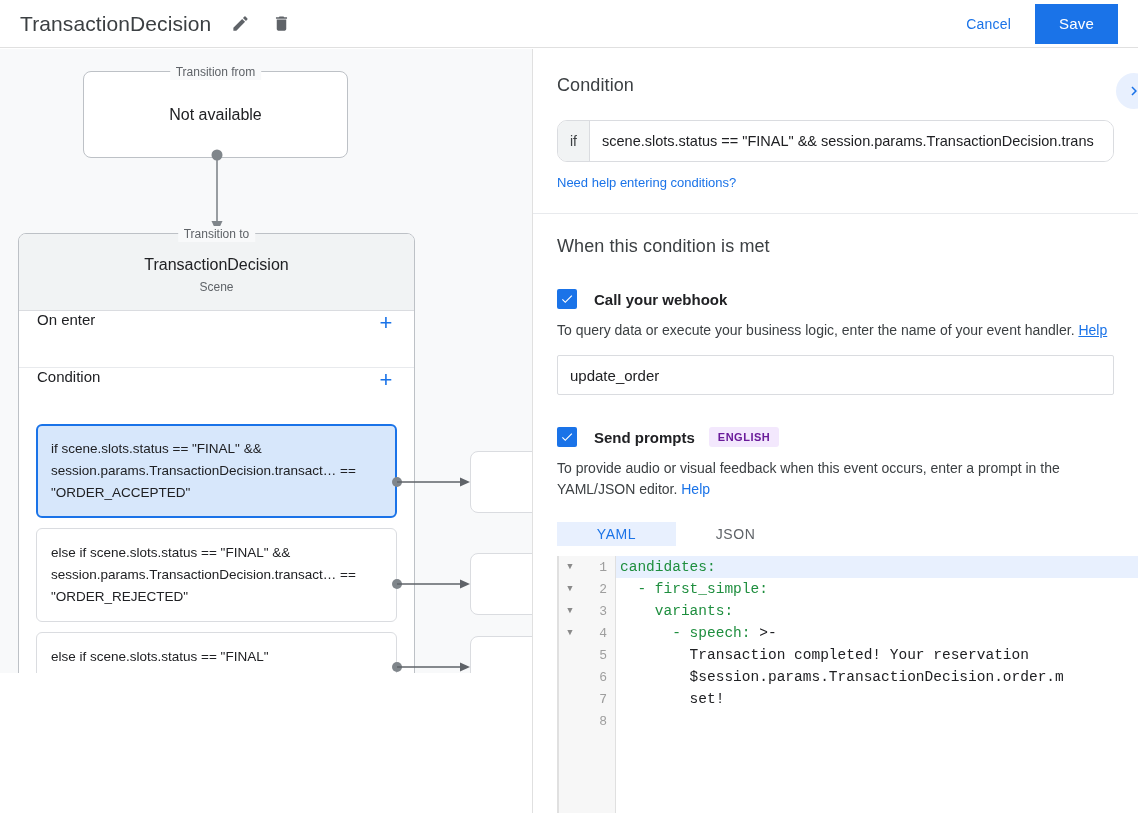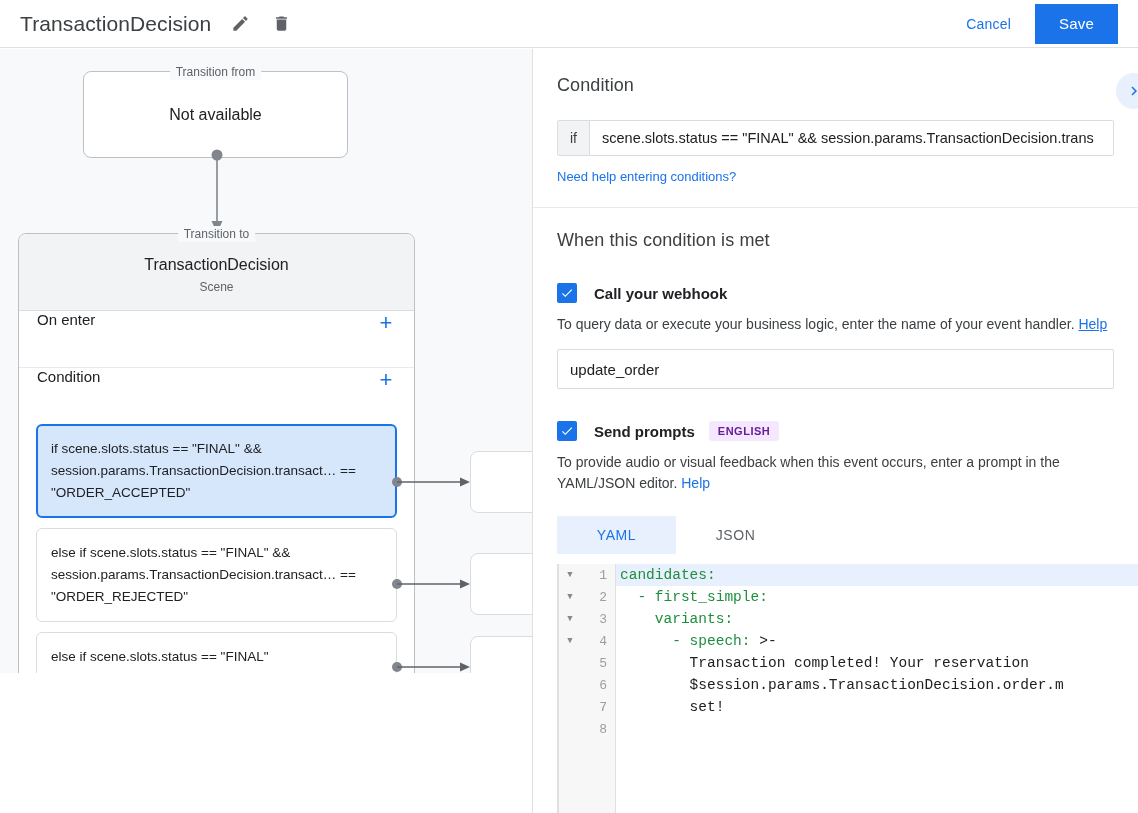--- a/index.html
+++ b/index.html
@@ -233,22 +233,22 @@
     border-radius: 50%;
     background: #e8f0fe;
     display: flex; align-items: center; justify-content: center;
     cursor: pointer;
   }
 
   #if-row {
     display: flex;
     margin-top: 24px;
     border: 1px solid #dadce0;
-    border-radius: 2px;
-    height: 36px;
+    border-radius: 10px;
+    height: 42px;
     overflow: hidden;
   }
   #if-label {
     width: 32px;
     background: #f1f3f4;
     border-right: 1px solid #dadce0;
     display: flex; align-items: center; justify-content: center;
     font-size: 14px;
     color: #3c4043;
     flex: none;
@@ -314,21 +314,21 @@
     padding: 0 12px;
     font-size: 15px;
     color: #202124;
     font-family: inherit;
     outline: none;
   }
 
   
   #tabs { display: flex; margin-top: 22px; }
   .tab {
-    height: 38px;
+    height: 24px;
     min-width: 119px;
     display: flex; align-items: center; justify-content: center;
     font-size: 14px;
     font-weight: 500;
     letter-spacing: 0.6px;
     color: #5f6368;
     cursor: pointer;
   }
   .tab.active { background: #e8f0fe; color: #1a73e8; }
 

